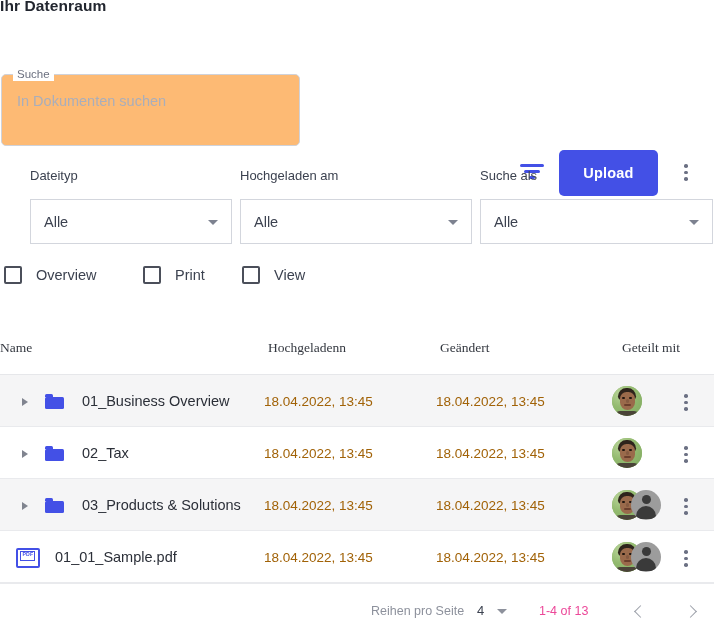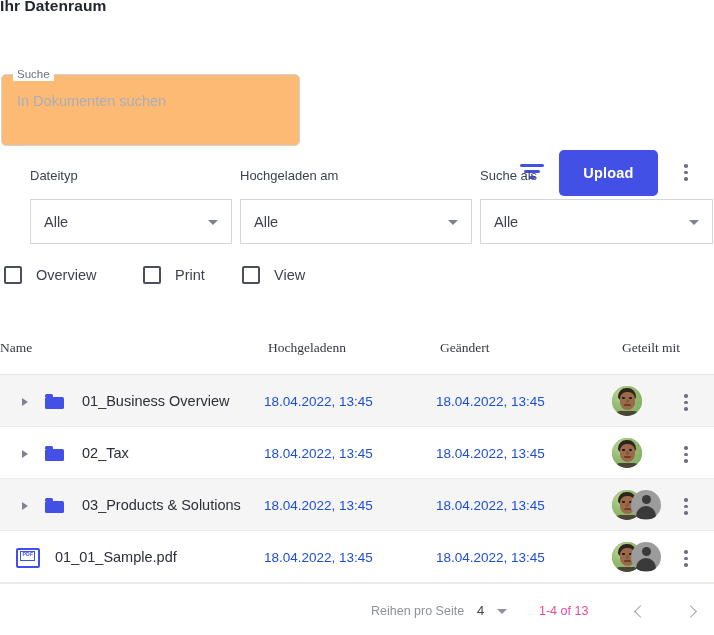--- a/index.html
+++ b/index.html
@@ -166,21 +166,21 @@
     font-size: 5.2px; font-weight: bold; color: #4350e6;
     letter-spacing: .2px;
   }
 
   .cell-name {
     position: absolute; top: 18px; font-size: 14.5px; color: #2b2f38;
   }
   .cell-name.with-folder { left: 82px; }
   .cell-name.with-pdf    { left: 55px; }
   .cell-date {
-    position: absolute; top: 19px; font-size: 13.5px; color: #1d4ed8;
+    position: absolute; top: 19px; font-size: 13.5px; color: #a16207;
   }
   .cell-date.up  { left: 264px; }
   .cell-date.mod { left: 436px; }
 
   .avatars { position: absolute; top: 11px; left: 612px; height: 30px; }
   .av {
     position: absolute; top: 0; width: 30px; height: 30px;
     border-radius: 50%; overflow: hidden;
   }
   .av.photo { left: 0; background: #9cbf7e; }

